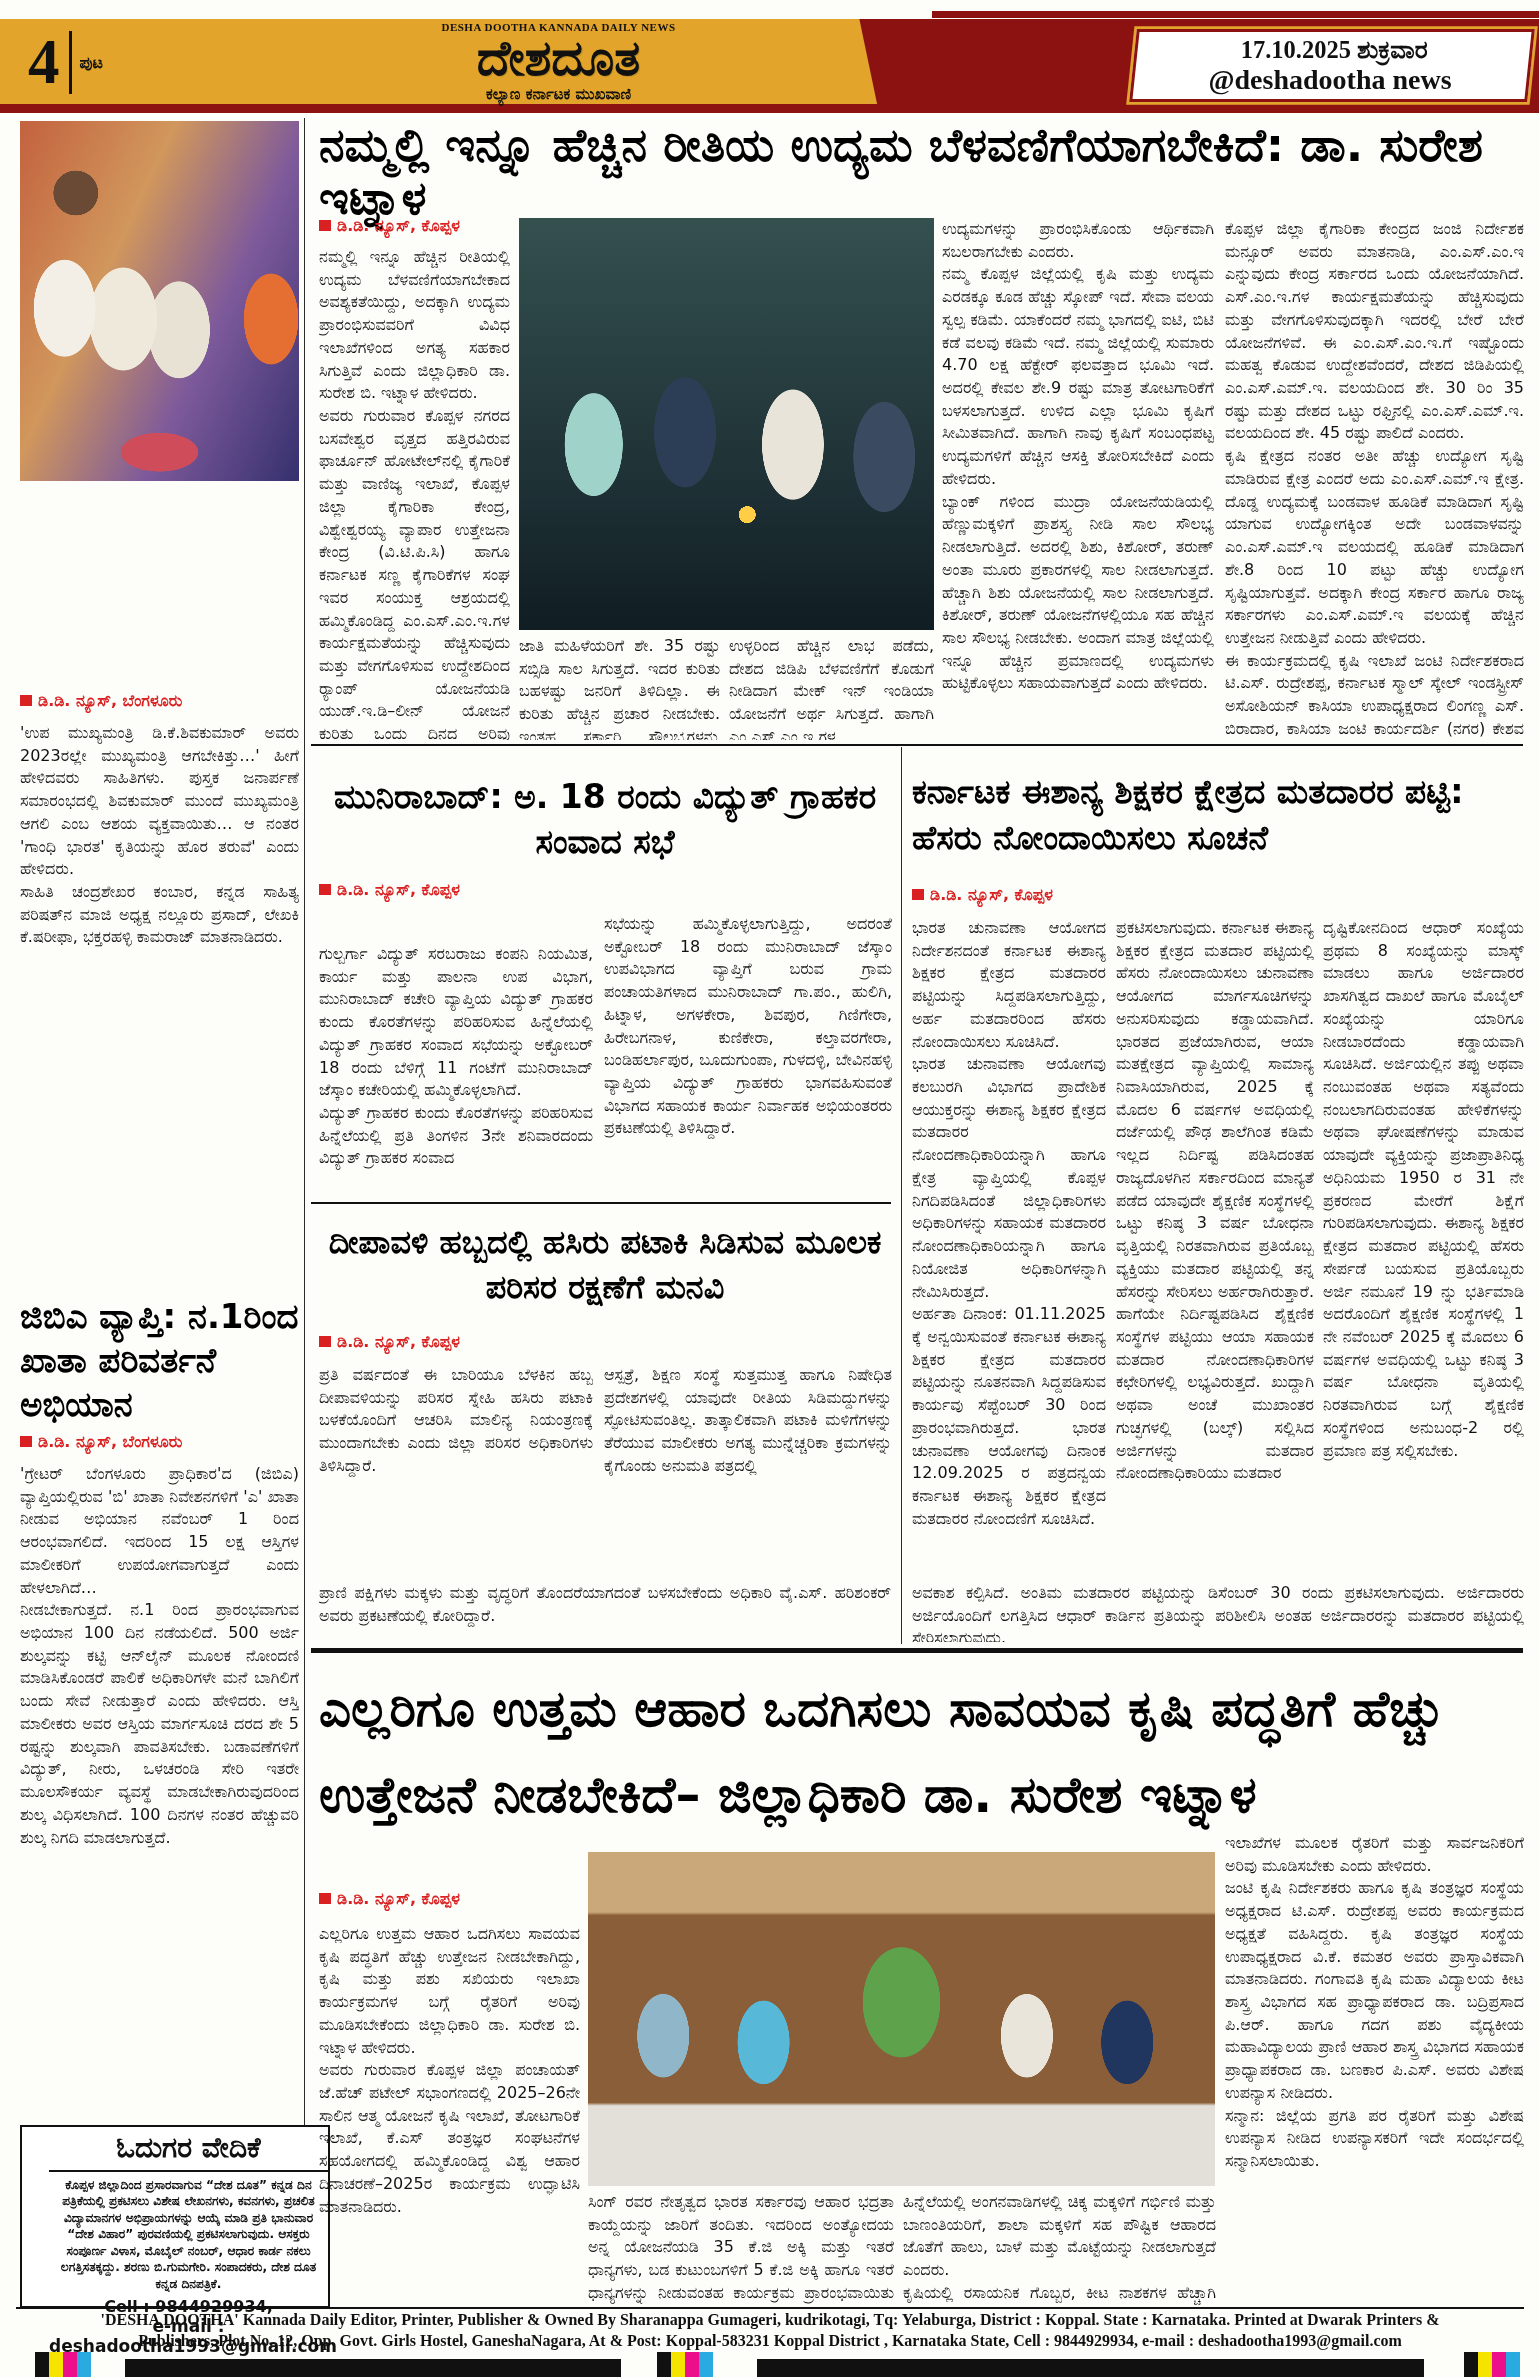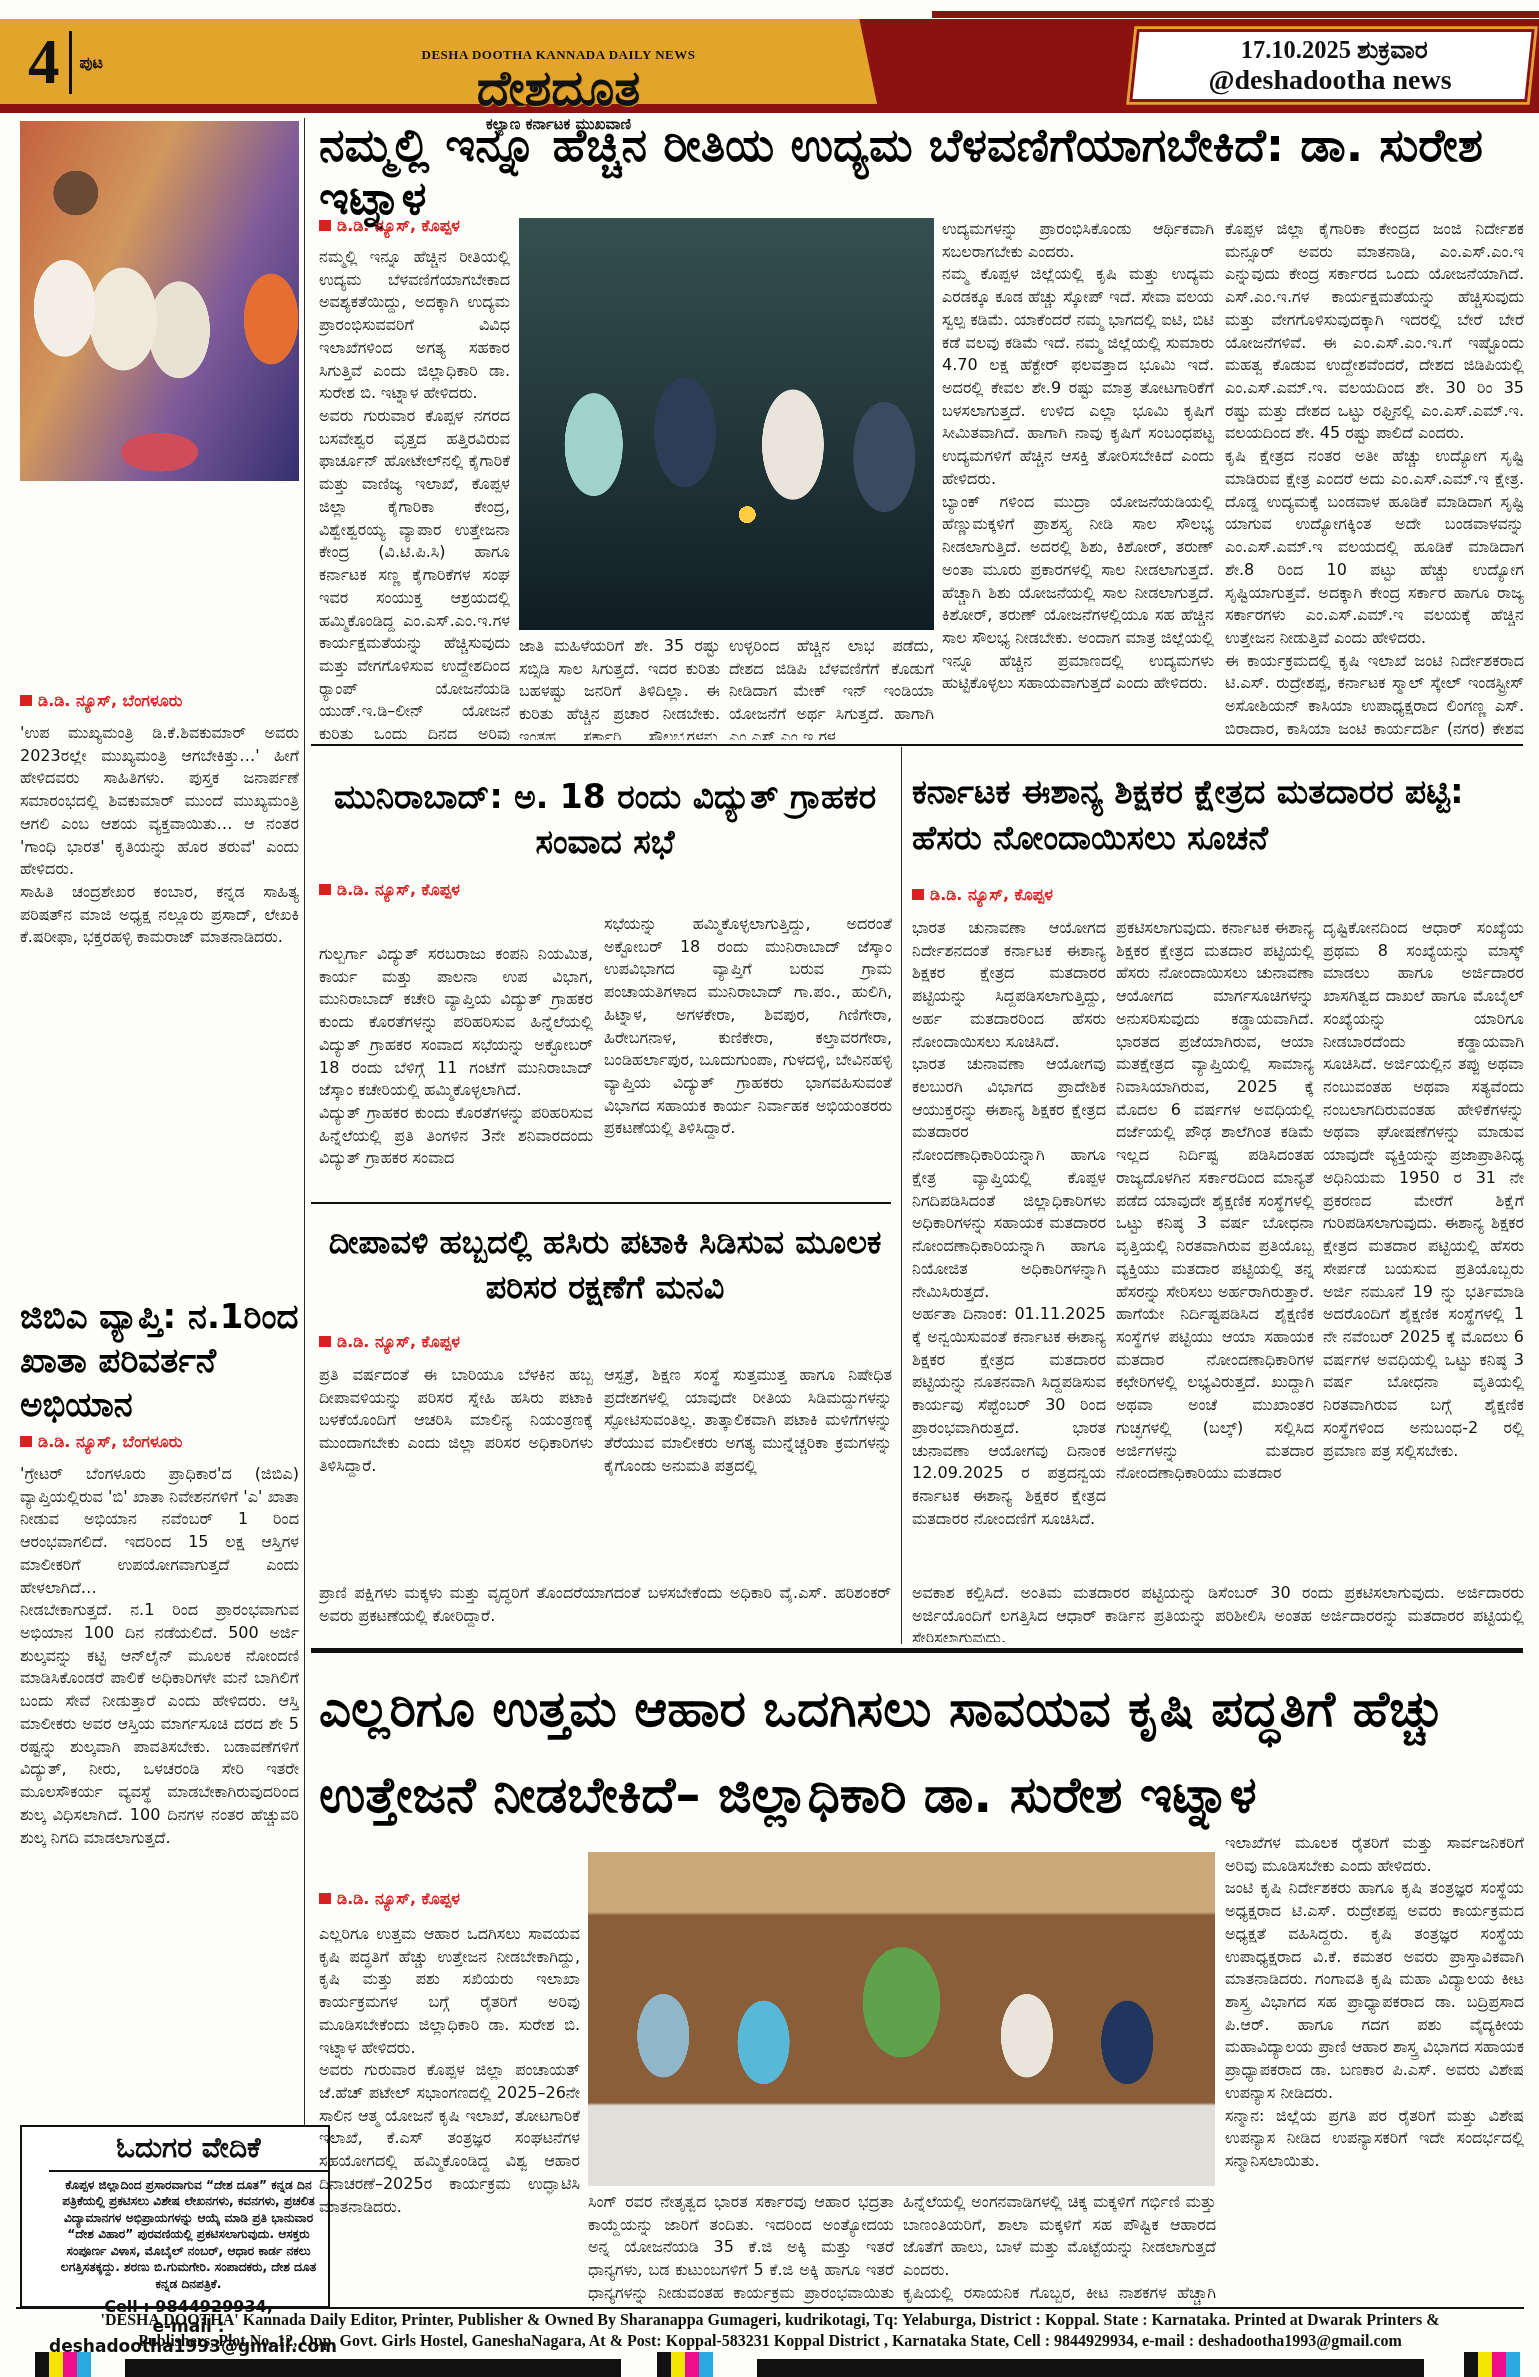--- a/index.html
+++ b/index.html
@@ -10,21 +10,21 @@
   .band{left:0;top:19px;width:1540px;height:85px;background:#e2a42b;}
   .band-maroon{left:831px;top:19px;width:709px;height:85px;background:#8c1212;
                clip-path:polygon(4% 0,100% 0,100% 100%,6.5% 100%);}
   .band-stripe{left:932px;top:10.6px;width:608px;height:7.5px;background:#8c1212;}
   .band-under{left:0;top:104px;width:1540px;height:8.5px;background:#8c1212;}
   .pagenum{left:28px;top:28px;width:128px;height:69px;display:flex;align-items:center;}
   .pagenum .num{font-family:"Liberation Serif",serif;font-size:63px;font-weight:bold;line-height:1;
                 border-right:3.2px solid #111;padding-right:9.6px;}
   .pagenum .lbl{font-size:16px;font-weight:bold;margin-left:7.5px;}
   .mast{left:319px;top:21px;width:479px;height:81px;text-align:center;}
-  .mast .eng{font-family:"Liberation Serif",serif;font-size:13px;font-weight:bold;letter-spacing:0.5px;margin-top:26px;}
+  .mast .eng{font-family:"Liberation Serif",serif;font-size:11px;font-weight:bold;letter-spacing:0.5px;}
   .mast .kan{font-size:49px;font-weight:bold;line-height:1.05;text-shadow:1.1px 1.1px 0 #c59122;}
   .mast .tag{font-size:15px;font-weight:bold;margin-top:1px;}
   .datebox{left:1133px;top:29px;width:392px;height:67px;background:#fff;border:3.7px solid #8c1212;
            box-shadow:0 0 0 2.7px #e2a42b;transform:skewX(-6deg);display:flex;flex-direction:column;
            justify-content:center;align-items:center;}
   .datebox .d1{font-family:"Liberation Serif",serif;font-size:24.5px;font-weight:bold;transform:skewX(6deg);}
   .datebox .d2{font-family:"Liberation Serif",serif;font-size:28px;font-weight:bold;transform:skewX(6deg);}
   
   .vrule{width:1.1px;background:#2a2a2a;}
   .hrule{height:2.1px;background:#111;}

